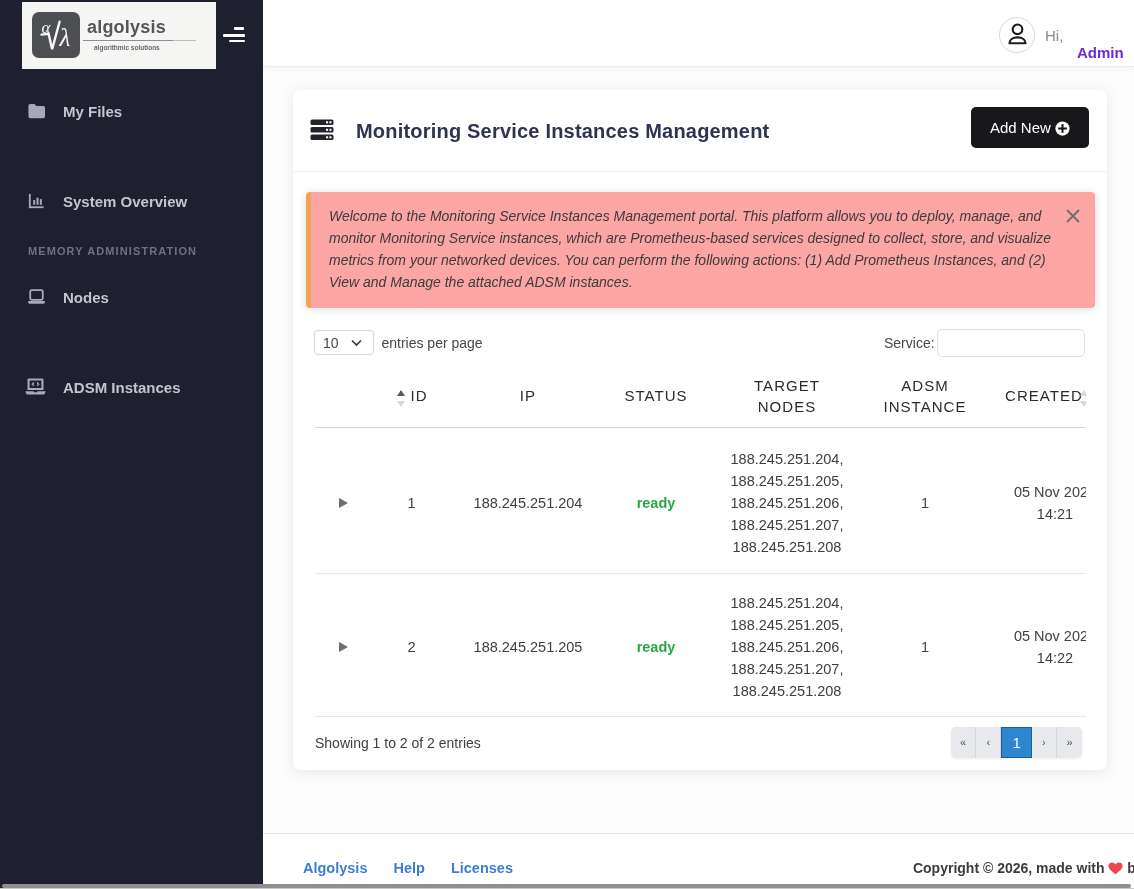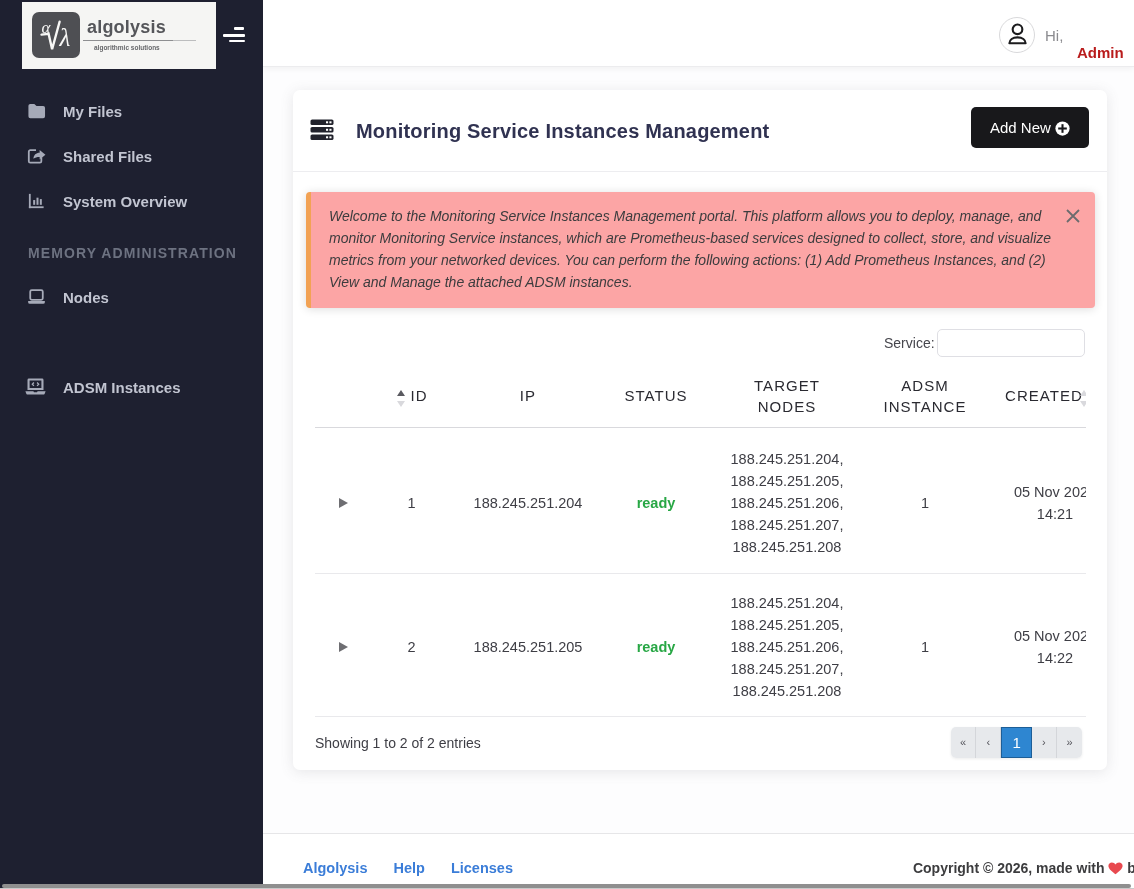--- a/index.html
+++ b/index.html
@@ -15,27 +15,27 @@
 #logoline { position:absolute; left:61px; top:37.5px; width:90px; height:1.3px; background:#8e8f91; }
 #logoline2 { position:absolute; left:151px; top:38px; width:23px; height:1px; background:#bcbdbe; }
 #logosub { position:absolute; left:72px; top:42px; font-size:6.5px; font-weight:bold; color:#66676a; }
 .hbar { position:absolute; background:#fff; border-radius:1px; height:2.9px; }
 
 .navitem { position:absolute; left:0; width:263px; height:45px; }
 .navitem .ic { position:absolute; left:27px; top:50%; transform:translateY(-50%); width:19px; height:19px; }
 .navitem .tx { position:absolute; left:63px; top:50%; transform:translateY(-50%); font-size:15px; font-weight:bold; color:#c2c5d1; }
 .navitem.active { background:#151623; }
 .navitem.active .tx { color:#ffffff; }
-#navlabel { position:absolute; left:28px; top:245px; font-size:14px; font-weight:bold; color:#6d7281; letter-spacing:1.1px; }
+#navlabel { position:absolute; left:28px; top:245px; font-size:11px; font-weight:bold; color:#6d7281; letter-spacing:1.1px; }
 
 
 #topbar { position:absolute; left:263px; top:0; width:871px; height:67px; background:#fff; border-bottom:1px solid #ececee; box-shadow:0 2px 6px rgba(0,0,0,0.05); z-index:4; }
 #avatar { position:absolute; z-index:6; left:999px; top:17px; width:36px; height:36px; border:1.5px solid #d9d9db; border-radius:50%; }
 #hi { position:absolute; z-index:6; left:1045px; top:27px; font-size:15px; color:#8b8b8f; }
-#hi b { color:#b91c1c;margin-left:32px; }
+#hi b { color:#6d28d9;margin-left:32px; }
 
 
 #card { position:absolute; left:293px; top:90px; width:814px; height:680px; background:#fff; border-radius:7px; box-shadow:0 2px 14px rgba(90,90,100,0.14); }
 #cardhead { position:absolute; left:0; top:0; width:814px; height:82px; border-bottom:1px solid #ededf0; }
 #title { position:absolute; left:47px; top:30px; font-size:20px; font-weight:bold; color:#303251; letter-spacing:0.2px;margin-left:16px; }
 #titleicon { position:absolute; left:17px; top:29px; }
 #addnew { position:absolute; left:678px; top:17px; width:118px; height:41px; background:#18181b; border-radius:5px; color:#fff; font-size:15px; text-align:center; line-height:41px; }
 
 #alert { position:absolute; left:13px; top:102px; width:789px; height:116px; background:#fca5a5; border-left:5px solid #f2a254; border-radius:4px; box-shadow:0 1px 10px rgba(0,0,0,0.14);font-style:italic; }
 #alerttext { position:absolute; left:18px; top:13px; font-size:14px; line-height:22px; color:#3c3c3e; white-space:nowrap; }
@@ -108,27 +108,20 @@
   </div>
   <div class="hbar" style="left:233.7px; top:27.2px; width:10.6px;"></div>
   <div class="hbar" style="left:223.1px; top:33.7px; width:21.6px;"></div>
   <div class="hbar" style="left:229.4px; top:39.6px; width:15.3px;"></div>
 
   <div class="navitem" style="top:88.5px;">
     <svg class="ic" viewBox="0 0 20 20" fill="#a6aab8">
         <path d="M1.5 4.5 a2 2 0 0 1 2-2 h4.2 l2.3 2.3 h7 a2 2 0 0 1 2 2 v8.7 a2 2 0 0 1-2 2 h-13.5 a2 2 0 0 1-2-2 z"></path>
       </svg>
     <div class="tx">My Files</div>
-  </div>
-  <div class="navitem" style="top:133.5px;">
-    <svg class="ic" viewBox="0 0 20 20" fill="none" stroke="#a6aab8">
-        <path d="M9.5 3.8 h-6 a1.6 1.6 0 0 0-1.6 1.6 v10 a1.6 1.6 0 0 0 1.6 1.6 h10 a1.6 1.6 0 0 0 1.6-1.6 v-4" stroke-width="1.9" fill="none"></path>
-        <path d="M6.8 12.9 c0.2-4 2.7-6.1 6.5-6.2 V3.6 L19.4 8.6 l-6.1 5 V11 c-3 0-4.8 0.6-6.5 1.9 z" fill="#a6aab8" stroke="none"></path>
-      </svg>
-    <div class="tx">Shared Files</div>
   </div>
   <div class="navitem" style="top:178.5px;">
     <svg class="ic" viewBox="0 0 20 20" fill="#a6aab8">
         <rect x="2" y="2.5" width="1.9" height="15"></rect>
         <rect x="2" y="15.6" width="15.5" height="1.9"></rect>
         <rect x="6.5" y="9" width="2.1" height="5"></rect>
         <rect x="10" y="6.5" width="2.1" height="7.5"></rect>
         <rect x="13.5" y="8" width="2.1" height="6"></rect>
       </svg>
     <div class="tx">System Overview</div>
@@ -177,20 +170,26 @@
         </svg></div>
   </div>
 
   <div id="alert">
     <div id="alerttext">Welcome to the Monitoring Service Instances Management portal. This platform allows you to deploy, manage, and<br>monitor Monitoring Service instances, which are Prometheus-based services designed to collect, store, and visualize<br>metrics from your networked devices. You can perform the following actions: (1) Add Prometheus Instances, and (2)<br>View and Manage the attached ADSM instances.</div>
     <svg id="alertx" viewBox="0 0 16 16">
         <path d="M2 2 L14 14 M14 2 L2 14" stroke="#6b6b6e" stroke-width="1.8"></path>
       </svg>
   </div>
 
+  <div id="lenwrap">
+    <span id="lensel"><span class="v">10</span><svg style="position:absolute;right:11px;top:8px" width="11" height="8" viewBox="0 0 11 8">
+          <path d="M1 1.5 L5.5 6 L10 1.5" stroke="#3c3c40" stroke-width="1.7" fill="none"></path>
+        </svg></span>
+    <span id="lentext">entries per page</span>
+  </div>
   <div id="searchlabel">Service:</div>
   <div id="searchbox"></div>
 
   <div id="tblwrap">
     <table>
       <colgroup>
           <col class="c0">
           <col class="c1">
           <col class="c2">
           <col class="c3">

